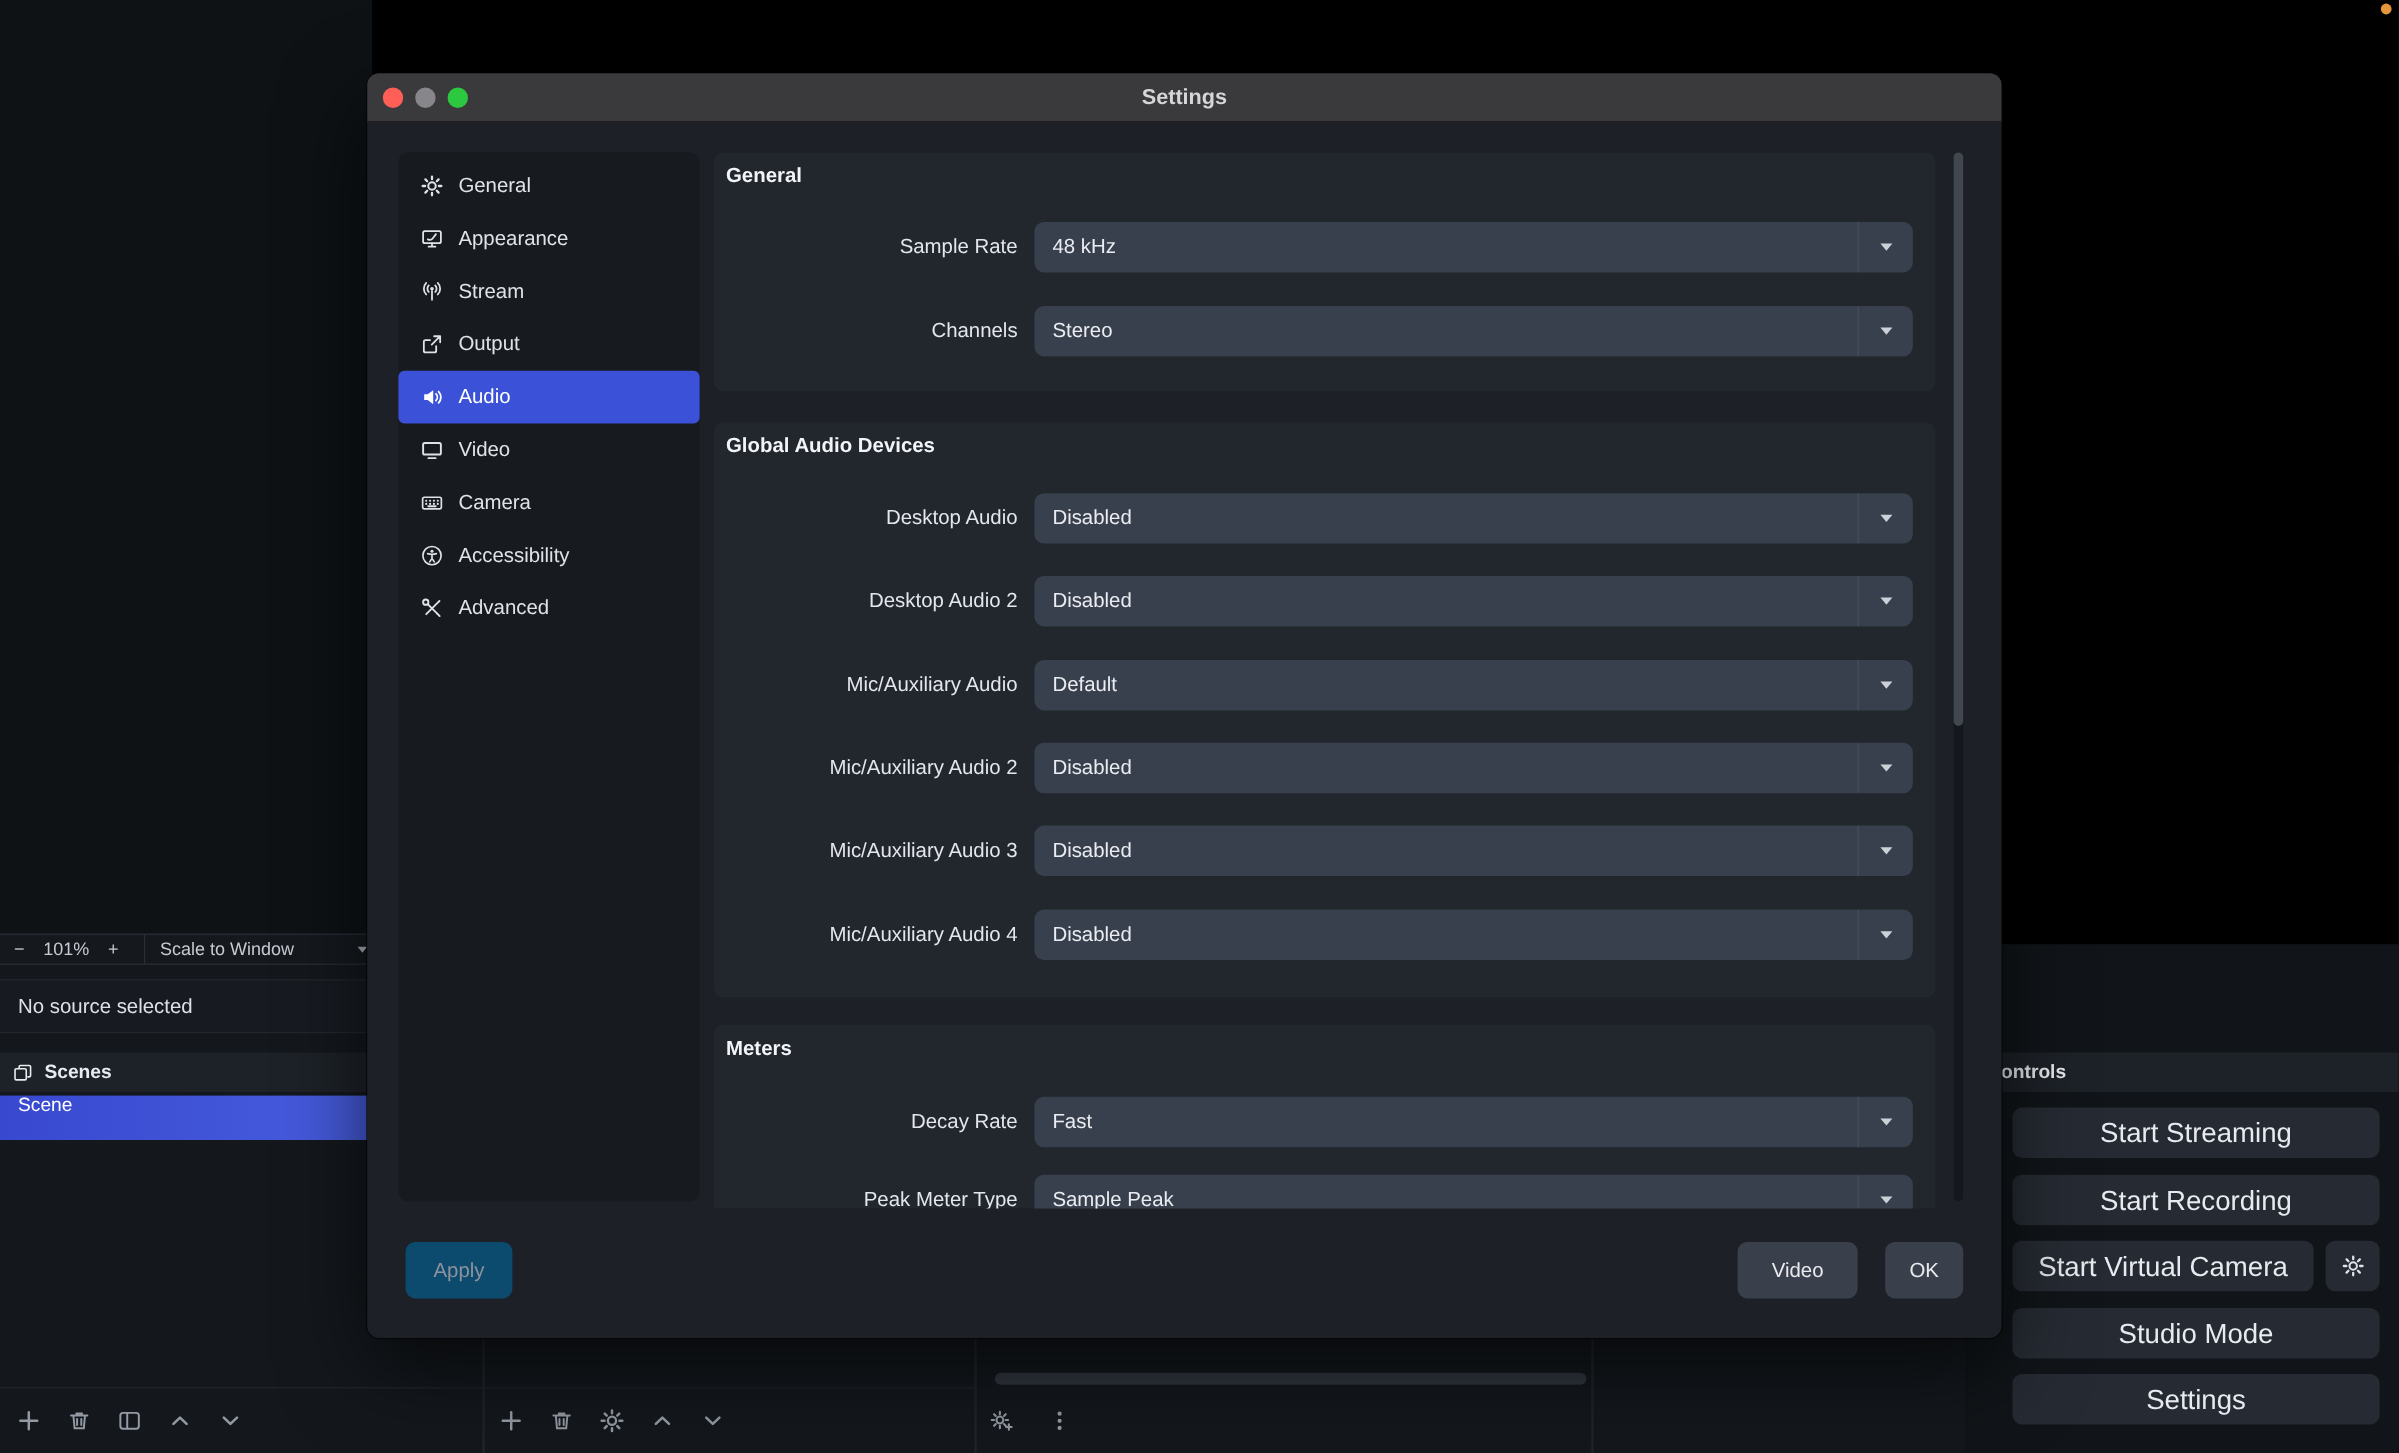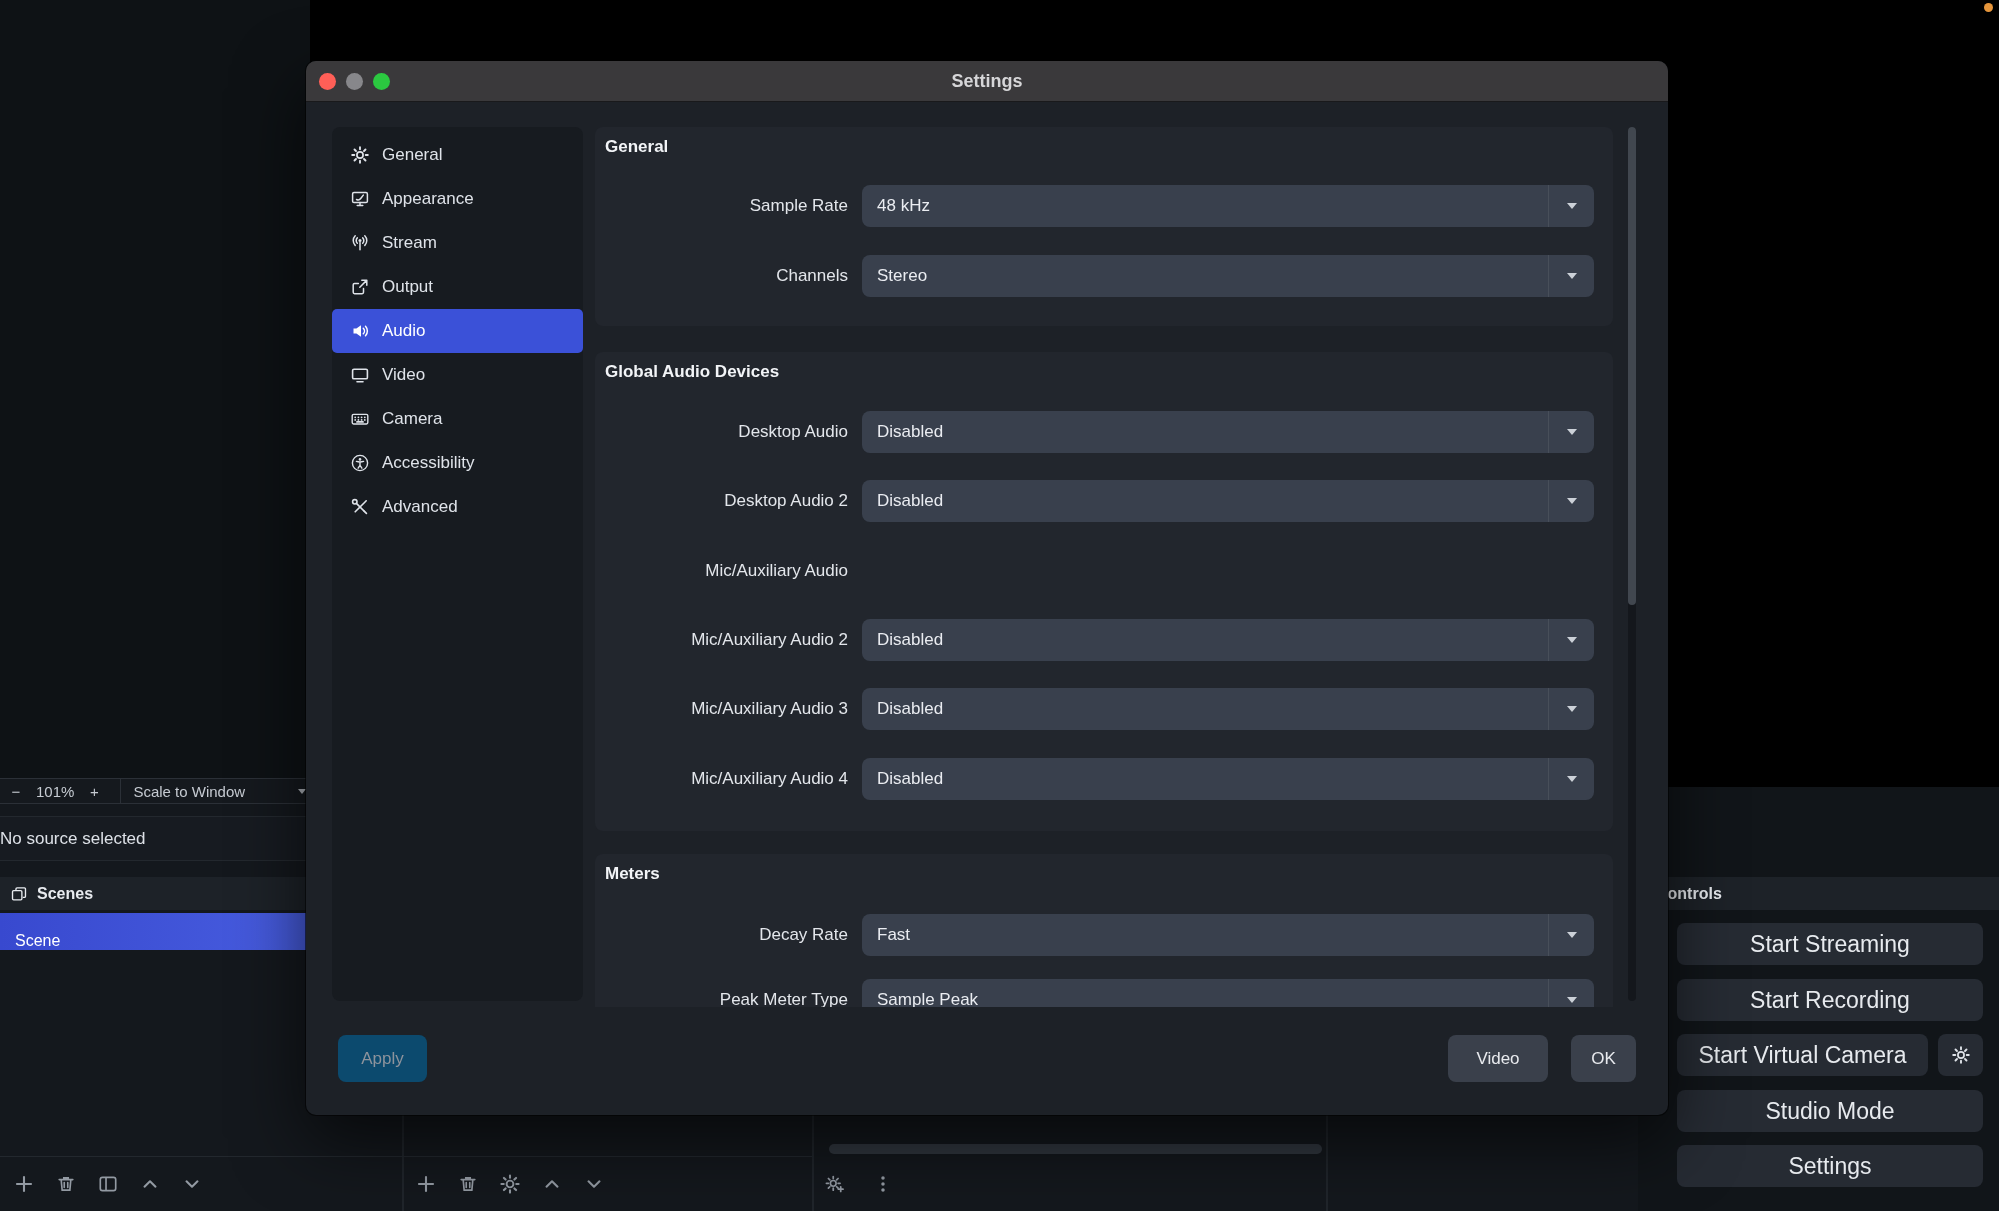--- a/index.html
+++ b/index.html
@@ -31,26 +31,26 @@
   .zbtn{width:32px;text-align:center;cursor:default}
   .zlevel{padding:0 4px}
   .zdiv{width:1px;height:100%;background:#2b3037;margin:0 6px 0 10px}
   .zscale{padding:0 6px;flex:1}
   .tri{width:0;height:0;border-left:5px solid transparent;border-right:5px solid transparent;border-top:6px solid #ccd1d8}
   .tri.sm{border-left-width:4px;border-right-width:4px;border-top-width:5px;border-top-color:#aeb3ba;margin-right:10px}
 
   
   .status-row{left:0;top:816px;width:402px;height:45px;background:var(--bg-status);
     border-top:1px solid var(--line);border-bottom:1px solid var(--line);
-    display:flex;align-items:center;font-size:17px;color:#dde1e7}
+    display:flex;align-items:center;padding-left:15px;font-size:17px;color:#dde1e7}
   .scenes-header{left:0;top:877px;width:402px;height:33px;background:var(--bg-head);
     display:flex;align-items:center;gap:9px;padding-left:10px;font-weight:700;font-size:16px;color:#e8ebef}
   .scene-item{left:0;top:913px;width:402px;height:37px;
     background:linear-gradient(90deg,#3849cf 0%,#4c63e4 100%);
-    display:flex;align-items:flex-end;padding-left:15px;font-size:16px;color:#fff}
+    display:flex;align-items:flex-start;padding-left:15px;font-size:16px;color:#fff}
   .toolbar{top:1157px;height:54px;display:flex;align-items:center;gap:20px;color:#939aa3}
   .scenes-toolbar{left:0;width:402px;padding-left:13px}
   .sources-toolbar{left:402px;width:410px;padding-left:13px}
   .mixer-toolbar{left:812px;width:514px;padding-left:12px;gap:26px}
   .mixer-scrollbar{left:829px;top:1144px;width:493px;height:10px;background:#31373f;border-radius:5px}
 
   
   .controls-header{left:1638px;top:877px;width:361px;height:33px;background:var(--bg-head);
     display:flex;align-items:center;padding-left:18px;font-weight:700;font-size:16px;color:#e8ebef}
   .ctl-btn{position:absolute;left:1677px;width:306px;height:42px;border:none;border-radius:8px;
@@ -378,20 +378,26 @@
           <div class="rlabel">Desktop Audio 2</div>
           <div class="dropdown">
             <span class="dval">Disabled</span>
             <span class="darrow">
                 <span class="tri"></span>
               </span>
           </div>
         </div>
         <div class="row" style="top:198px">
           <div class="rlabel">Mic/Auxiliary Audio</div>
+          <div class="dropdown">
+            <span class="dval">Default</span>
+            <span class="darrow">
+                <span class="tri"></span>
+              </span>
+          </div>
         </div>
         <div class="row" style="top:267px">
           <div class="rlabel">Mic/Auxiliary Audio 2</div>
           <div class="dropdown">
             <span class="dval">Disabled</span>
             <span class="darrow">
                 <span class="tri"></span>
               </span>
           </div>
         </div>

